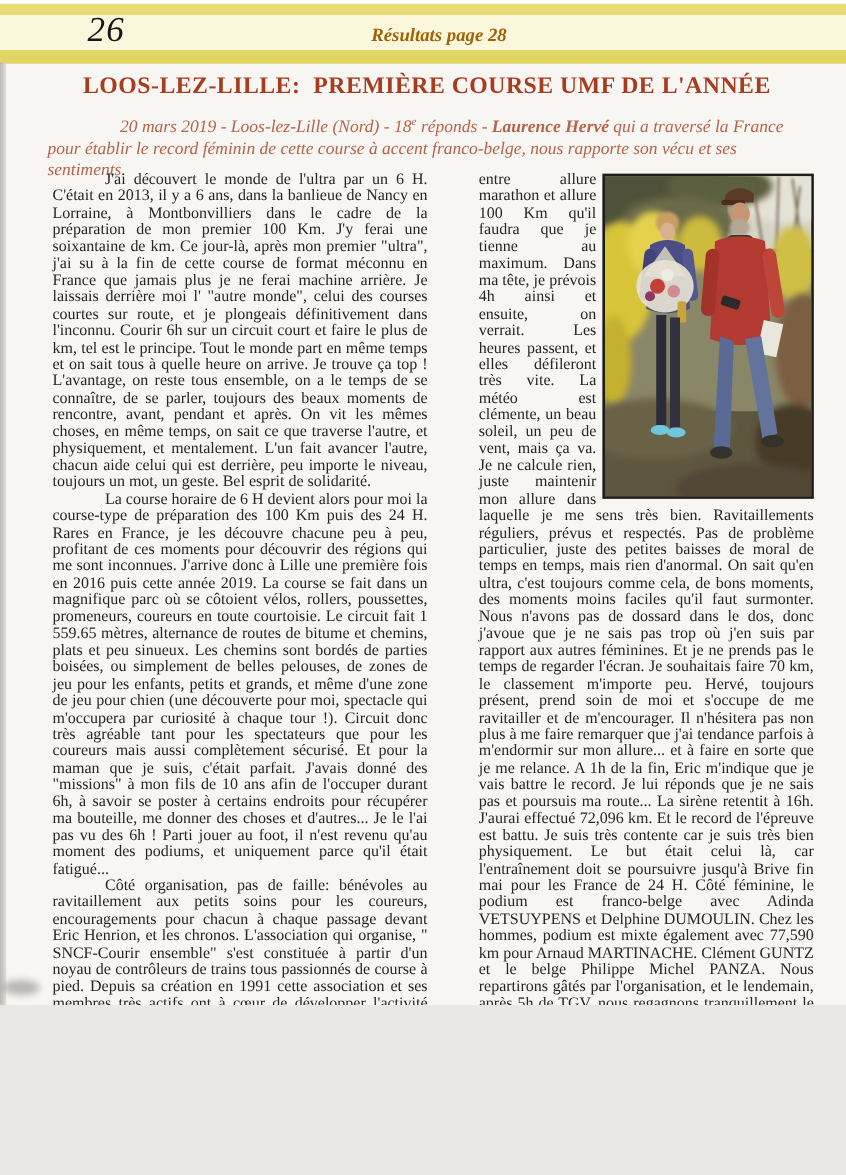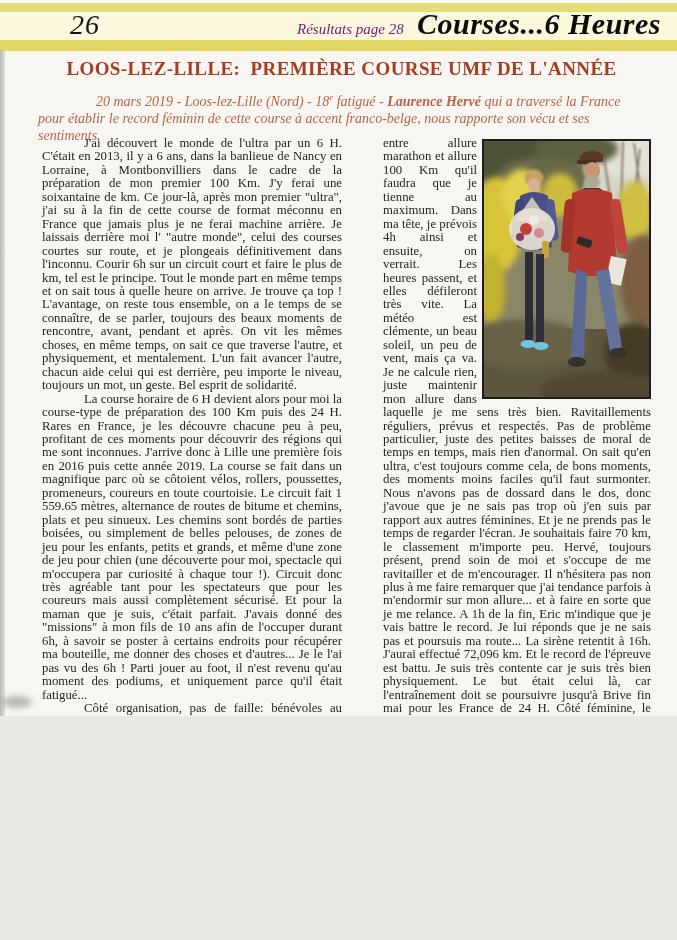--- a/index.html
+++ b/index.html
@@ -1,32 +1,32 @@
 <!DOCTYPE html>
 <html lang="fr"><head>
 <meta charset="utf-8">
 <style>
   html,body { margin:0; padding:0; background:#e9e8e5; }
   .page {
-    position:relative; width:677px; height:716px; margin:0 auto;
+    position:relative; width:677px; height:804px; margin:0 auto;
     background:#f8f6f2; overflow:hidden;
     font-family:"Liberation Serif", serif; color:#262522;
   }
   
   .header { position:absolute; top:0; left:0; right:0; }
   .band-top { height:9px; background:#e6dc76; margin-top:3px; }
   .header-mid { height:28px; background:#faf7dc; position:relative; }
   .band-bottom { height:11px; background:#e1d664; }
   .page-number {
     position:absolute; left:70px; top:-3px; font-size:28px;
     font-style:italic; color:#161616; letter-spacing:1px;
   }
   .results-ref {
     position:absolute; left:297px; bottom:2px; font-size:15px;
-    font-style:italic; font-weight:400; color:#701a75;
+    font-style:italic; font-weight:700; color:#a16207;
   }
   .section-title {
     position:absolute; right:16px; top:-5px; font-size:30px;
     font-style:italic; font-weight:600; color:#0c0c0c; z-index:2;
     letter-spacing:0.5px;
   }
   
   .article-title {
     position:absolute; top:58px; left:16px; right:10px; text-align:center;
     font-weight:700; font-size:19px; color:#a73c1f; letter-spacing:0.4px;
@@ -73,28 +73,27 @@
 
 <div class="page">
 
   <div class="top-white"></div>
 
   <div class="header">
     <div class="band-top"></div>
     <div class="header-mid">
       <span class="page-number">26</span>
       <span class="results-ref">Résultats page 28</span>
-      <span class="section-title">Courses...6 Heures</span>
     </div>
     <div class="band-bottom"></div>
   </div>
 
   <div class="article-title">LOOS-LEZ-LILLE:  PREMIÈRE COURSE UMF DE L'ANNÉE</div>
 
-  <div class="article-subtitle"><span>20 mars 2019 - Loos-lez-Lille (Nord) - 18</span><sup>e</sup><span> fatigué - </span><span class="author">Laurence Hervé</span><span> qui a traversé la France pour établir le record féminin de cette course à accent franco-belge, nous rapporte son vécu et ses sentiments.</span></div>
+  <div class="article-subtitle"><span>20 mars 2019 - Loos-lez-Lille (Nord) - 18</span><sup>e</sup><span> réponds - </span><span class="author">Laurence Hervé</span><span> qui a traversé la France pour établir le record féminin de cette course à accent franco-belge, nous rapporte son vécu et ses sentiments.</span></div>
 
   <div class="columns">
 
     <div class="col">
       <p>J'ai découvert le monde de l'ultra par un 6 H. C'était en 2013, il y a 6 ans, dans la banlieue de Nancy en Lorraine, à Montbonvilliers dans le cadre de la préparation de mon premier 100 Km. J'y ferai une soixantaine de km. Ce jour-là, après mon premier "ultra", j'ai su à la fin de cette course de format méconnu en France que jamais plus je ne ferai machine arrière. Je laissais derrière moi l' "autre monde", celui des courses courtes sur route, et je plongeais définitivement dans l'inconnu. Courir 6h sur un circuit court et faire le plus de km, tel est le principe. Tout le monde part en même temps et on sait tous à quelle heure on arrive. Je trouve ça top ! L'avantage, on reste tous ensemble, on a le temps de se connaître, de se parler, toujours des beaux moments de rencontre, avant, pendant et après. On vit les mêmes choses, en même temps, on sait ce que traverse l'autre, et physiquement, et mentalement. L'un fait avancer l'autre, chacun aide celui qui est derrière, peu importe le niveau, toujours un mot, un geste. Bel esprit de solidarité.</p>
       <p>La course horaire de 6 H devient alors pour moi la course-type de préparation des 100 Km puis des 24 H. Rares en France, je les découvre chacune peu à peu, profitant de ces moments pour découvrir des régions qui me sont inconnues. J'arrive donc à Lille une première fois en 2016 puis cette année 2019.  La course se fait dans un magnifique parc où se côtoient vélos, rollers, poussettes, promeneurs, coureurs en toute courtoisie. Le circuit fait 1 559.65 mètres, alternance de routes de bitume et chemins, plats et peu sinueux. Les chemins sont bordés de parties boisées, ou simplement de belles pelouses, de zones de jeu pour les enfants, petits et grands, et même d'une zone de jeu pour chien (une découverte pour moi, spectacle qui m'occupera par curiosité à chaque tour !). Circuit donc très agréable tant pour les spectateurs que pour les coureurs mais aussi complètement sécurisé. Et pour la maman que je suis, c'était parfait. J'avais donné des "missions" à mon fils de 10 ans afin de l'occuper durant 6h, à savoir se poster à certains endroits pour récupérer ma bouteille, me donner des choses et d'autres... Je le l'ai pas vu des 6h ! Parti jouer au foot, il n'est revenu qu'au moment des podiums, et uniquement parce qu'il était fatigué...</p>
       <p class="force-just">Côté organisation, pas de faille: bénévoles au ravitaillement aux petits soins pour les coureurs, encouragements pour chacun à chaque passage devant Eric Henrion, et les chronos. L'association qui organise, " SNCF-Courir ensemble" s'est constituée à partir d'un noyau de contrôleurs de trains tous passionnés de course à pied. Depuis sa création en 1991 cette association et ses membres très actifs ont à cœur de développer l'activité sportive et le soutien aux athlètes: organisations de courses de toute nature, recherche de sponsors, soutien logistique pour des déplacements</p>
     </div>
 
     <div class="col">

